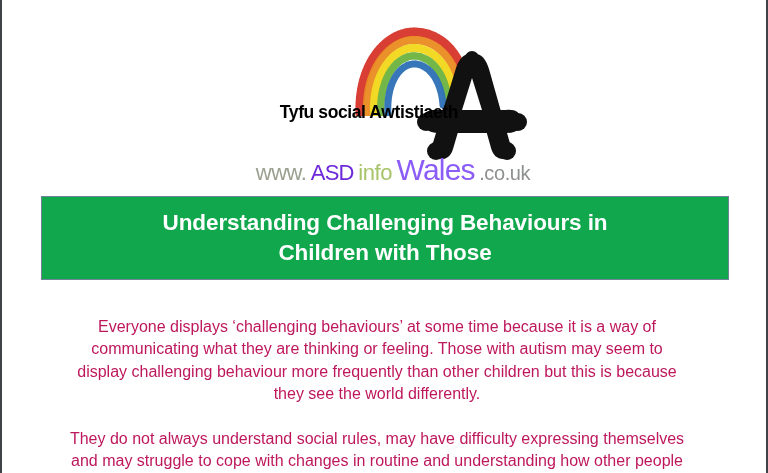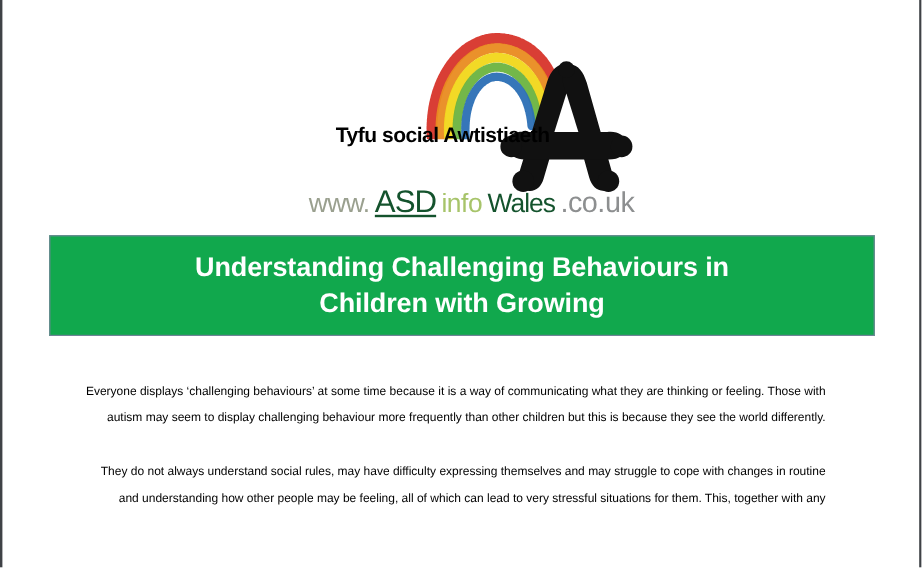--- a/index.html
+++ b/index.html
@@ -76,24 +76,24 @@
   .url-line {
     position: absolute;
     left: -3px;
     top: 133px;
     width: 300px;
     text-align: center;
     white-space: nowrap;
     line-height: 1;
   }
   .u-www   { color: #9aa08f; font-size: 22px; letter-spacing: -0.5px; margin-left: 12px; }
-  .u-asd   { color: #14532d; font-size: 26px; letter-spacing: -0.8px; text-decoration: underline; }
+  .u-asd   { color: #6d28d9; font-size: 22px; letter-spacing: -0.8px; }
   .u-info  { color: #a7c46a; font-size: 22px; letter-spacing: -0.4px; }
-  .u-wales { color: #14532d; font-size: 22px; letter-spacing: -0.8px; }
-  .u-couk  { color: #8d8f90; font-size: 24px; letter-spacing: -0.4px; }
+  .u-wales { color: #8b5cf6; font-size: 30px; letter-spacing: -0.8px; }
+  .u-couk  { color: #8d8f90; font-size: 20px; letter-spacing: -0.4px; }
 
   
   .banner {
     position: absolute;
     left: 39px;
     top: 196px;
     width: 688px;
     height: 84px;
     background: #11a84d;
     border: 1px solid #6e8496;
@@ -114,25 +114,25 @@
   }
 
   
   .body-copy {
     position: absolute;
     left: 64px;
     top: 316px;
     width: 622px;
   }
   .para {
-    color: #000000;
-    font-size: 10px;
+    color: #be185d;
+    font-size: 16px;
     line-height: 22.4px;
     margin: 0 0 22px 0;
-    text-align: right;
+    text-align: center;
   }
   .para:last-child { margin-bottom: 0; }
 </style>
 </head>
 <body>
 
 <div id="page">
 
   <div class="logo-block">
     <div class="logo-inner">
@@ -183,21 +183,21 @@
         <span class="u-info">info</span>
         <span class="u-wales">Wales</span>
         <span class="u-couk">.co.uk</span>
       </div>
 
     </div>
   </div>
 
   <div class="banner">
     <div class="banner-line">Understanding Challenging Behaviours in</div>
-    <div class="banner-line">Children with Growing</div>
+    <div class="banner-line">Children with Those</div>
   </div>
 
   <div class="body-copy">
     <p class="para">Everyone displays ‘challenging behaviours’ at some time because it is a way of communicating what they are thinking or feeling. Those with autism may seem to display challenging behaviour more frequently than other children but this is because they see the world differently.</p>
     <p class="para">They do not always understand social rules, may have difficulty expressing themselves and may struggle to cope with changes in routine and understanding how other people may be feeling, all of which can lead to very stressful situations for them. This, together with any</p>
   </div>
 
 </div>
 
 </body></html>

